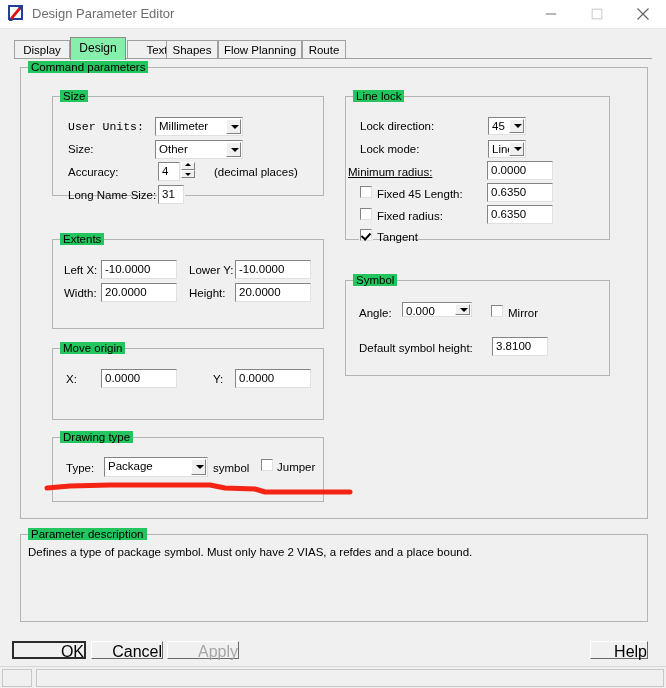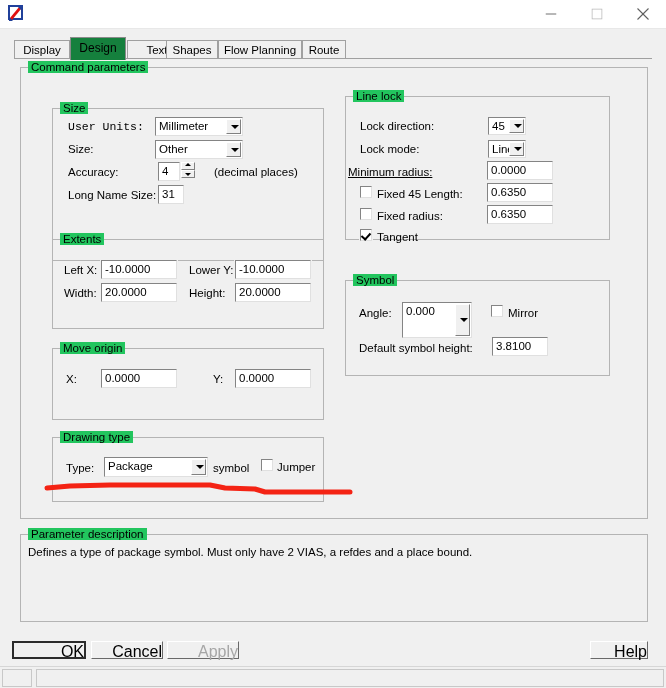--- a/index.html
+++ b/index.html
@@ -41,21 +41,21 @@
     border:1px solid #a0a0a0;
     border-bottom:none;
     box-sizing:border-box;
     text-align:center;
     line-height:18px;
     font-size:11.5px;
     white-space:nowrap;
   }
   .tab.sel{
     top:0px;height:23px;line-height:21px;
-    background:#15803d;
+    background:#86efac;
     border-color:#8a8a8a;
     z-index:3;
     font-size:12px;
     text-align:center;
   }
   .tabline{
     position:absolute;left:14px;top:58px;width:638px;height:1px;background:#a0a0a0;
   }
 
   
@@ -181,20 +181,21 @@
 
 <div class="titlebar">
   <span class="app-icon">
     <svg width="18" height="18" viewBox="0 0 18 18">
       <rect x="1" y="1" width="13" height="13" fill="#ffffff" stroke="#20409a" stroke-width="2"></rect>
       <path d="M2 13 L11 2 L13 4 L4 15 Z" fill="#e01010"></path>
       <path d="M9 1 L14 6 L14 1 Z" fill="#20409a"></path>
       <path d="M1 12 L1 16 L5 16 Z" fill="#20409a"></path>
     </svg>
   </span>
+  <span class="title-text">Design Parameter Editor</span>
 
   <span class="win-btn btn-min">
     <svg width="11" height="11" viewBox="0 0 11 11">
       <line x1="0" y1="5.5" x2="11" y2="5.5" stroke="#707070" stroke-width="1"></line>
     </svg>
   </span>
   <span class="win-btn btn-max">
     <svg width="11" height="11" viewBox="0 0 11 11">
       <rect x="0.5" y="0.5" width="10" height="10" fill="none" stroke="#b9b9b9" stroke-width="1"></rect>
     </svg>
@@ -214,21 +215,21 @@
   <div class="tab" style="left:152px;width:52px;">Shapes</div>
   <div class="tab" style="left:204px;width:84px;">Flow Planning</div>
   <div class="tab" style="left:288px;width:44px;">Route</div>
 </div>
 <div class="tabline"></div>
 
 <div class="group" style="left:20px;top:67px;width:628px;height:452px;">
   <span class="glabel">Command parameters</span>
 </div>
 
-<div class="group" style="left:52px;top:96px;width:272px;height:153px;margin-top:12px;">
+<div class="group" style="left:52px;top:96px;width:272px;height:100px;">
   <span class="glabel">Size</span>
 </div>
 <span class="lbl" style="left:68px;top:120px;font-family:Liberation Mono, monospace;">User Units:</span>
 <div class="combo" style="left:155px;top:117px;width:88px;height:19px;">
   <span class="cval">Millimeter</span>
   <span class="carrow"></span>
 </div>
 <span class="lbl" style="left:68px;top:143px;">Size:</span>
 <div class="combo" style="left:155px;top:140px;width:88px;height:19px;">
   <span class="cval">Other</span>
@@ -297,21 +298,21 @@
 <span class="cbox" style="left:360px;top:208px;"></span>
 <span class="lbl" style="left:377px;top:210px;">Fixed radius:</span>
 <div class="field" style="left:487px;top:205px;width:66px;height:19px;">0.6350</div>
 <span class="cbox on" style="left:360px;top:229px;"></span>
 <span class="lbl" style="left:377px;top:231px;">Tangent</span>
 
 <div class="group" style="left:345px;top:280px;width:265px;height:96px;">
   <span class="glabel">Symbol</span>
 </div>
 <span class="lbl" style="left:359px;top:307px;">Angle:</span>
-<div class="combo" style="left:402px;top:302px;width:70px;height:36px;">
+<div class="combo" style="left:402px;top:302px;width:70px;height:15px;">
   <span class="cval">0.000</span>
   <span class="carrow"></span>
 </div>
 <span class="cbox" style="left:491px;top:305px;"></span>
 <span class="lbl" style="left:508px;top:307px;">Mirror</span>
 <span class="lbl" style="left:359px;top:342px;">Default symbol height:</span>
 <div class="field" style="left:492px;top:337px;width:56px;height:19px;">3.8100</div>
 
 <div class="group" style="left:20px;top:534px;width:628px;height:88px;padding-left:37px;">
   <span class="glabel">Parameter description</span>

